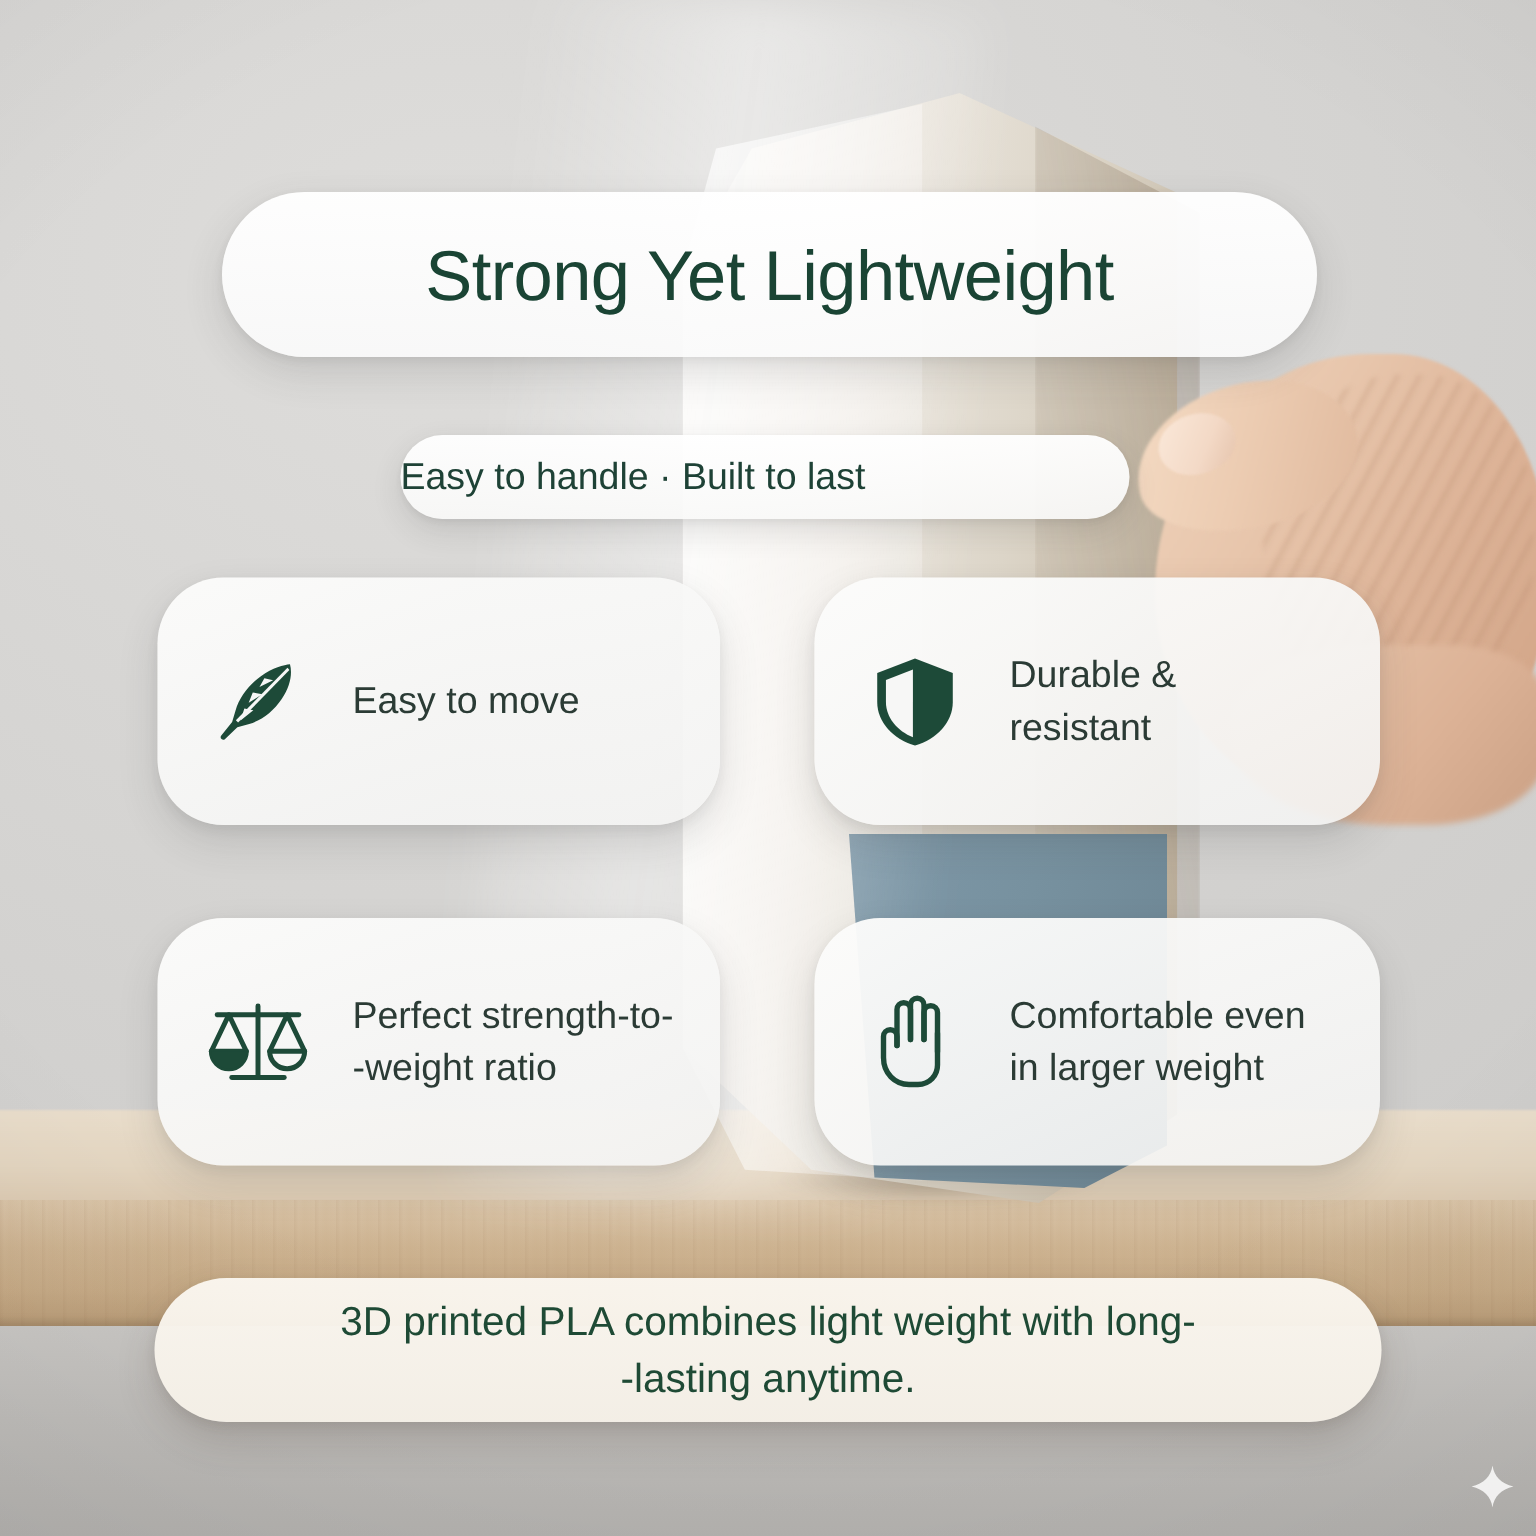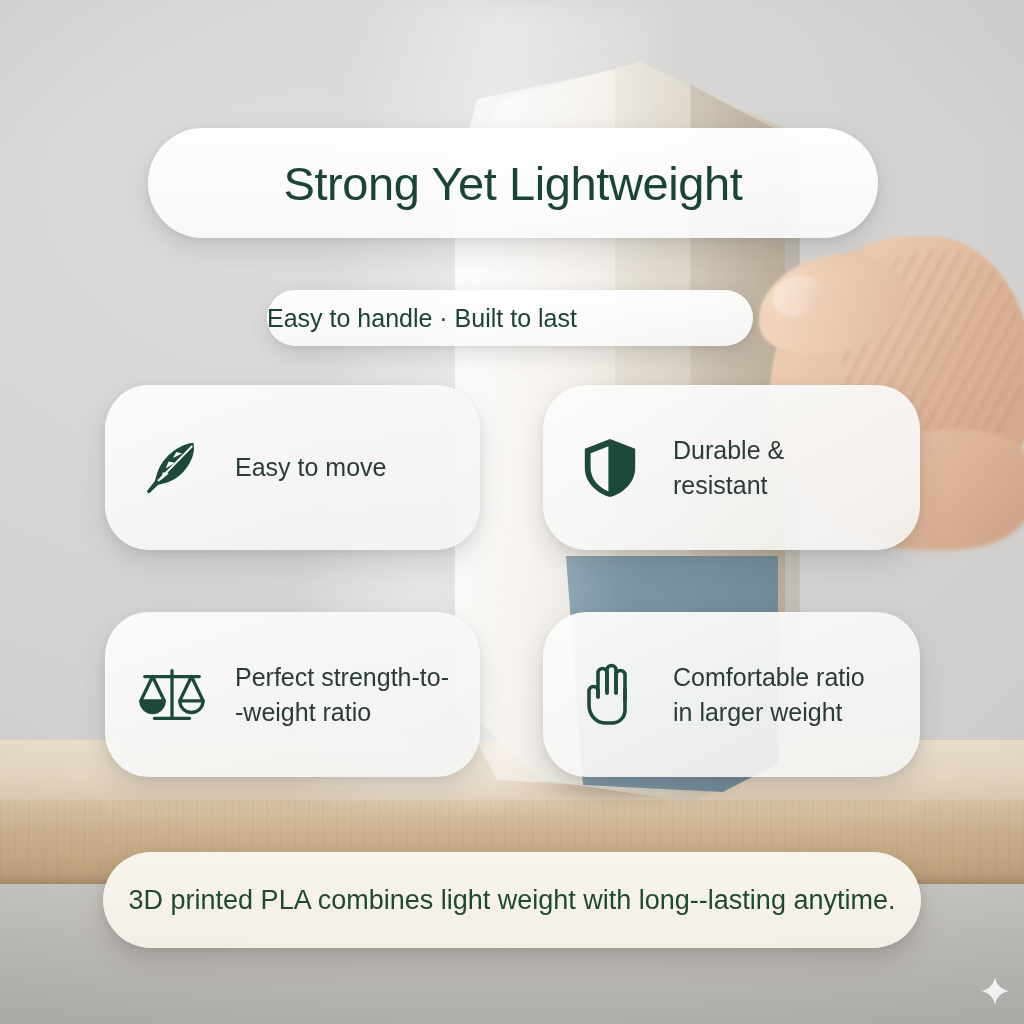--- a/index.html
+++ b/index.html
@@ -247,21 +247,21 @@
   }
   .card-text .l2 { display: block; }
 
   .pill-footer {
     position: absolute;
     left: 103px; top: 852px;
     width: 818px; height: 96px;
     border-radius: 48px;
     background: linear-gradient(180deg, rgba(250,246,239,.97) 0%, rgba(246,241,232,.95) 100%);
     box-shadow: 0 12px 26px rgba(70,58,45,.18), 0 3px 7px rgba(70,58,45,.10);
-    display: flex; flex-direction: row;
+    display: flex; flex-direction: column;
     align-items: center; justify-content: center;
   }
   .footer-text {
     font-size: 27px;
     line-height: 1.42;
     color: #1e4a35;
     text-align: center;
     white-space: nowrap;
   }
 
@@ -362,21 +362,21 @@
         <svg width="58" height="64" viewBox="0 0 58 64" aria-hidden="true">
           <g fill="none" stroke="currentColor" stroke-width="3.6" stroke-linecap="round" stroke-linejoin="round">
             <path d="M17 34V10a4.5 4.5 0 0 1 9 0v20"></path>
             <path d="M26 30V7a4.5 4.5 0 0 1 9 0v23"></path>
             <path d="M35 30V12a4.5 4.5 0 0 1 9 0v26"></path>
             <path d="M17 34v-6a4.5 4.5 0 0 0-9 0v14c0 10.5 7.5 18 17 18h6c7.7 0 13-6 13-13V26"></path>
           </g>
         </svg>
       </span>
       <span class="card-text">
-        <span class="l1">Comfortable ratio</span>
+        <span class="l1">Comfortable even</span>
         <span class="l2">in larger weight</span>
       </span>
     </div>
 
     <div class="pill-footer">
       <span class="footer-text">3D printed PLA combines light weight with long-</span>
       <span class="footer-text">-lasting anytime.</span>
     </div>
 
     <span class="sparkle">

